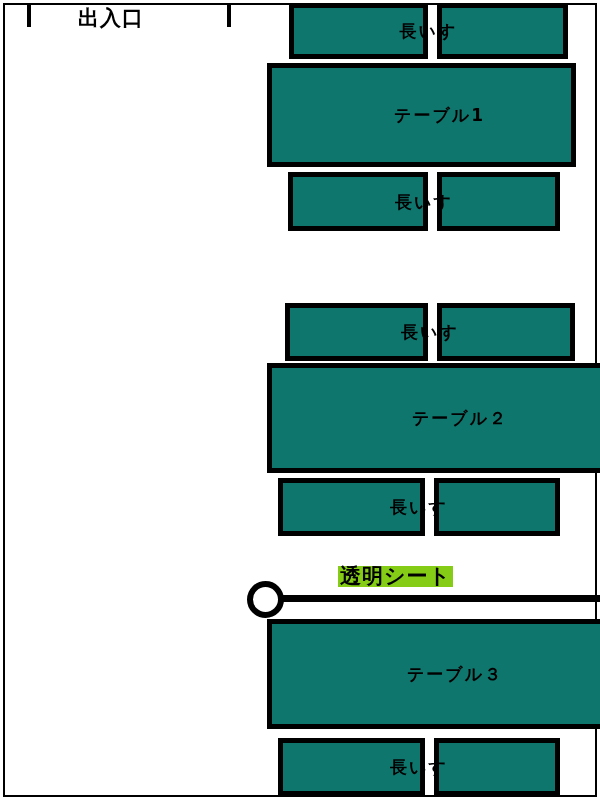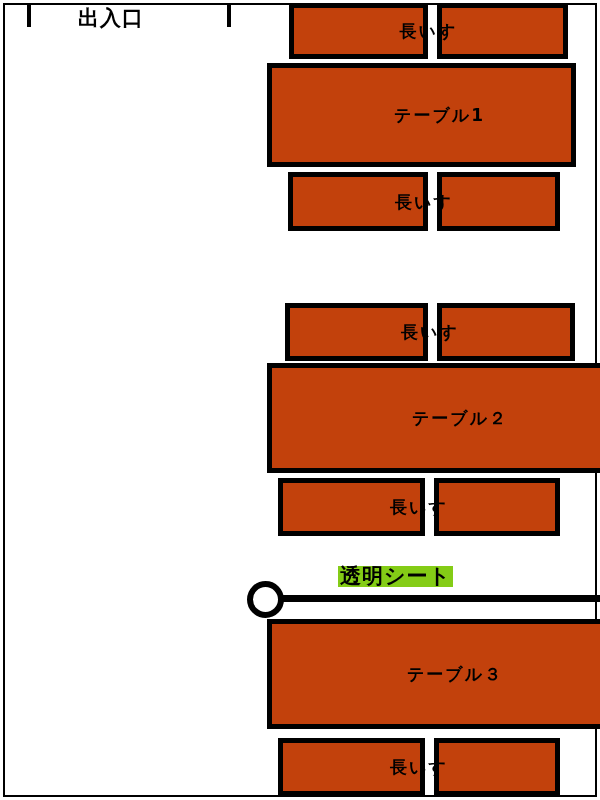--- a/index.html
+++ b/index.html
@@ -36,21 +36,21 @@
     height: 24px;
     top: 3px;
   }
   .jamb-a { left: 27px; }
   .jamb-b { left: 227px; }
 
   
   .box {
     position: absolute;
     box-sizing: border-box;
-    background: #c2410c;
+    background: #0f766e;
     border: 5px solid #000000;
     display: flex;
     align-items: center;
     justify-content: center;
     padding-left: 36px;
   }
   .table-box { border-width: 5px; }
   .bench-seg { border-width: 5px; }
 
   .label {

